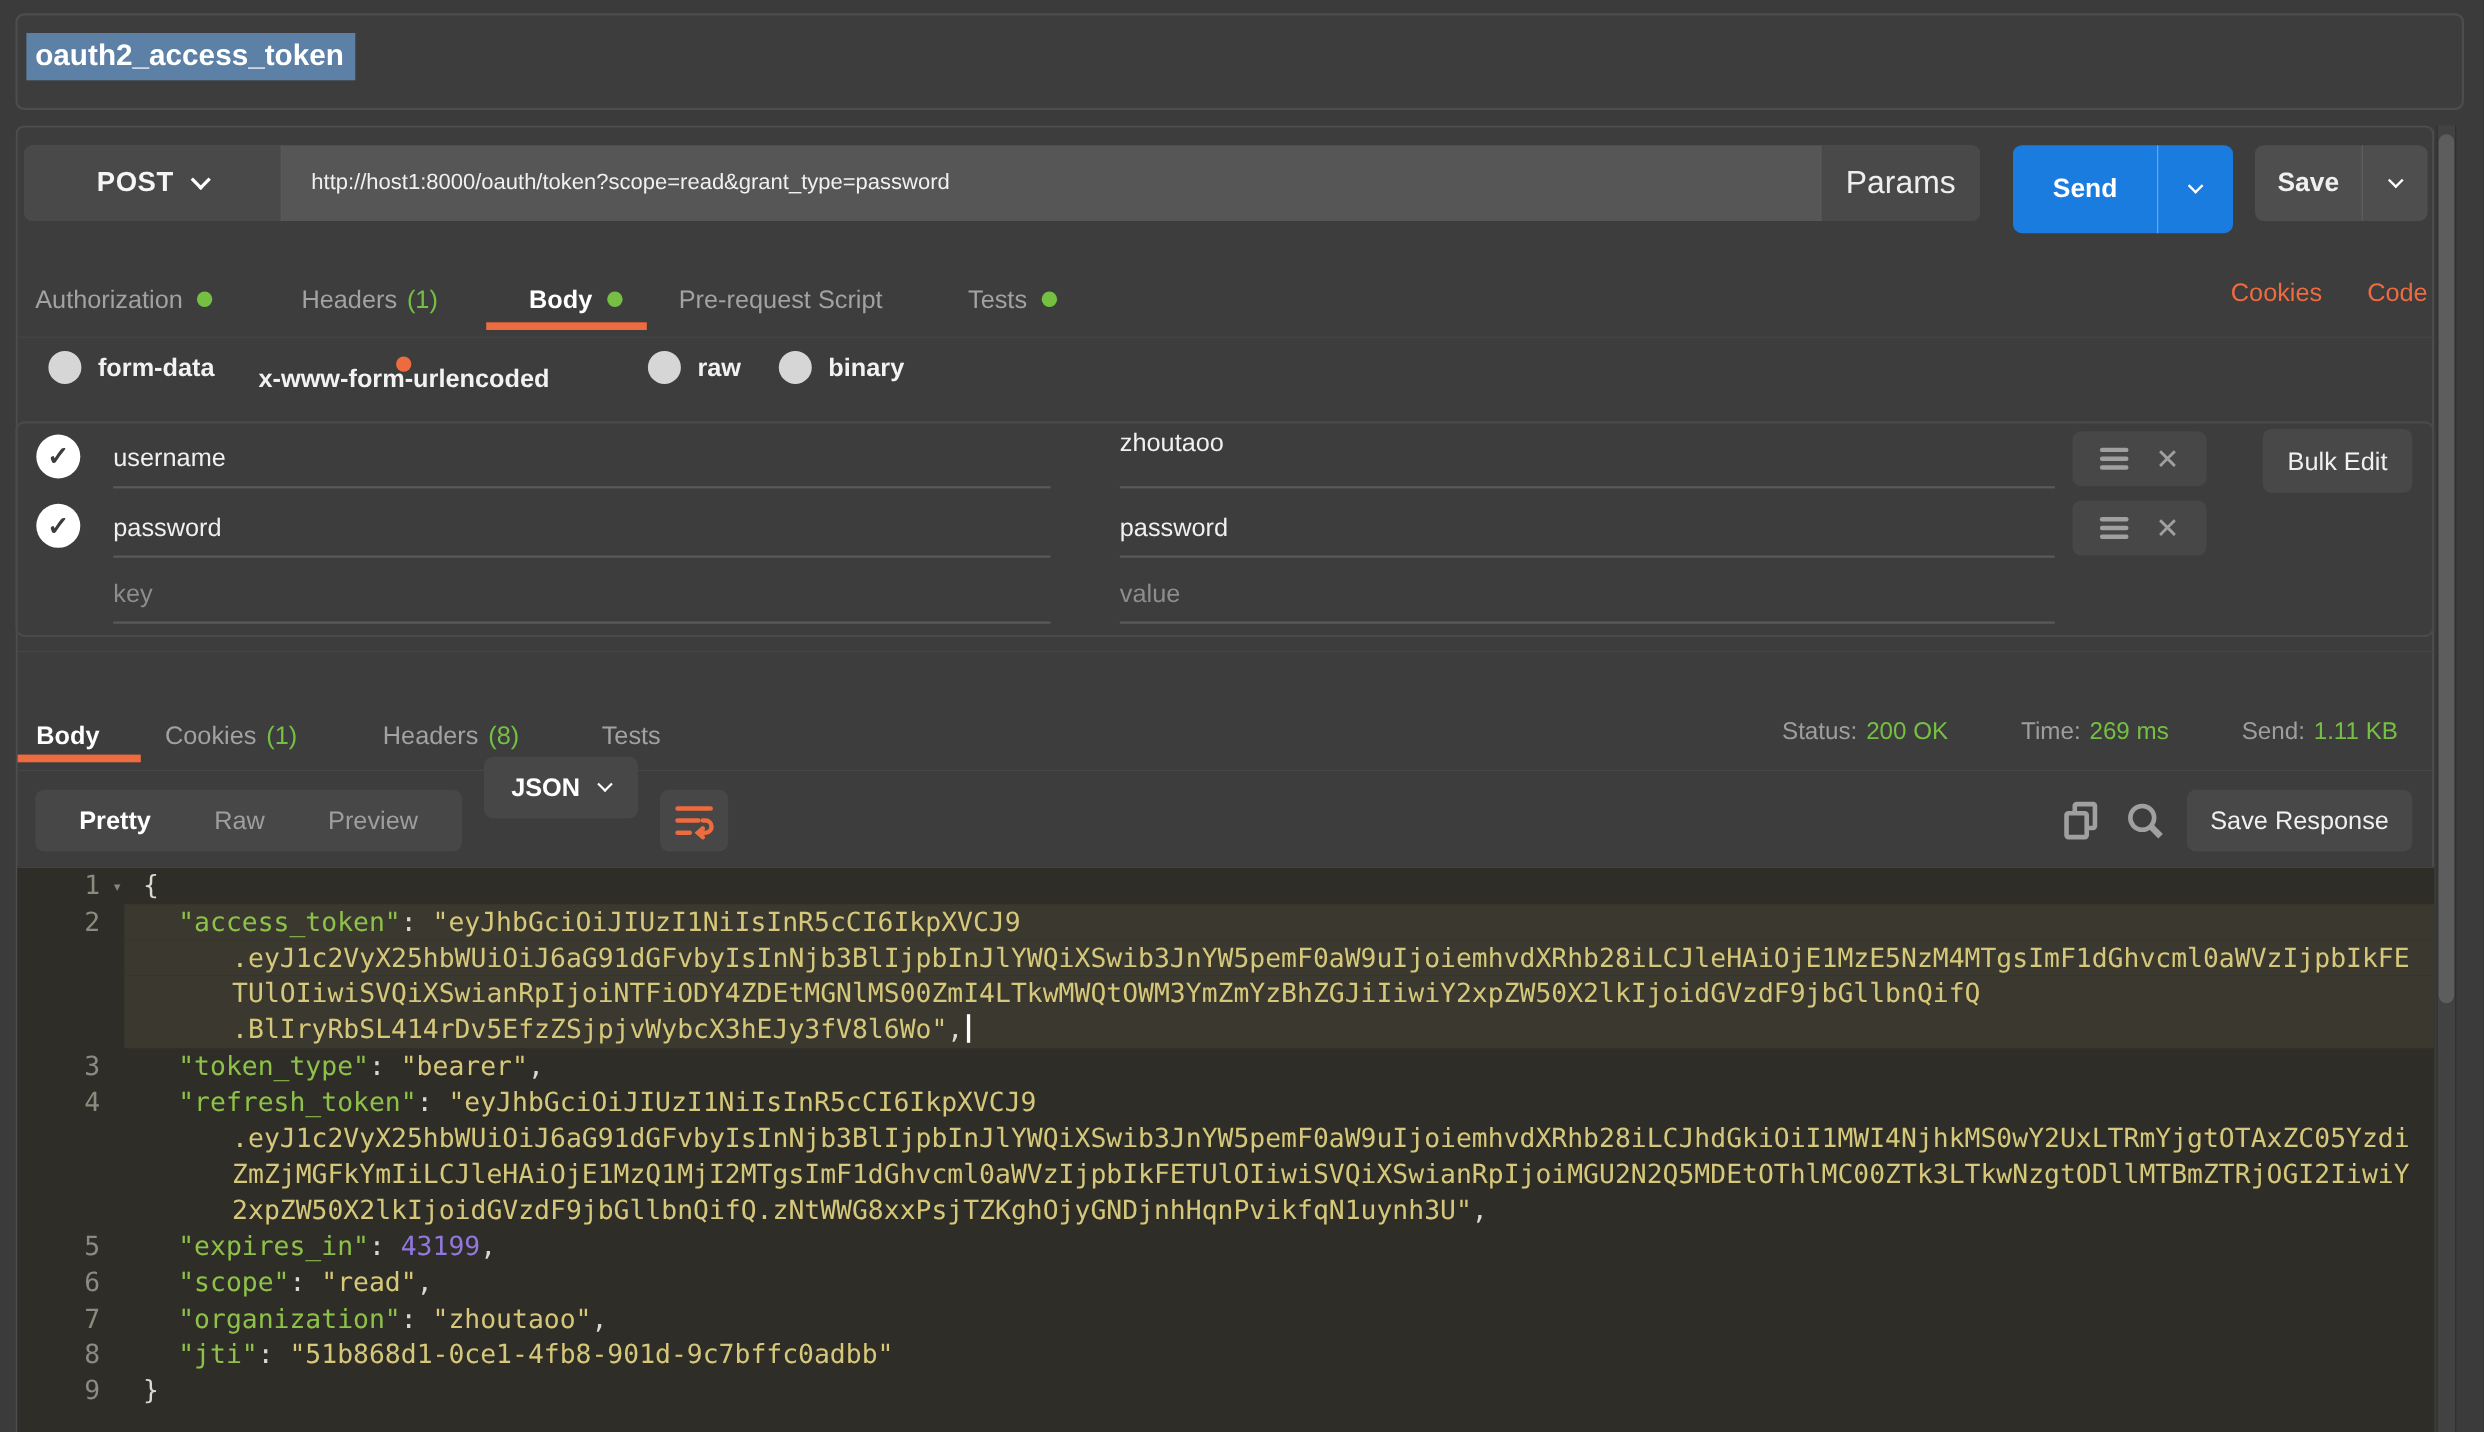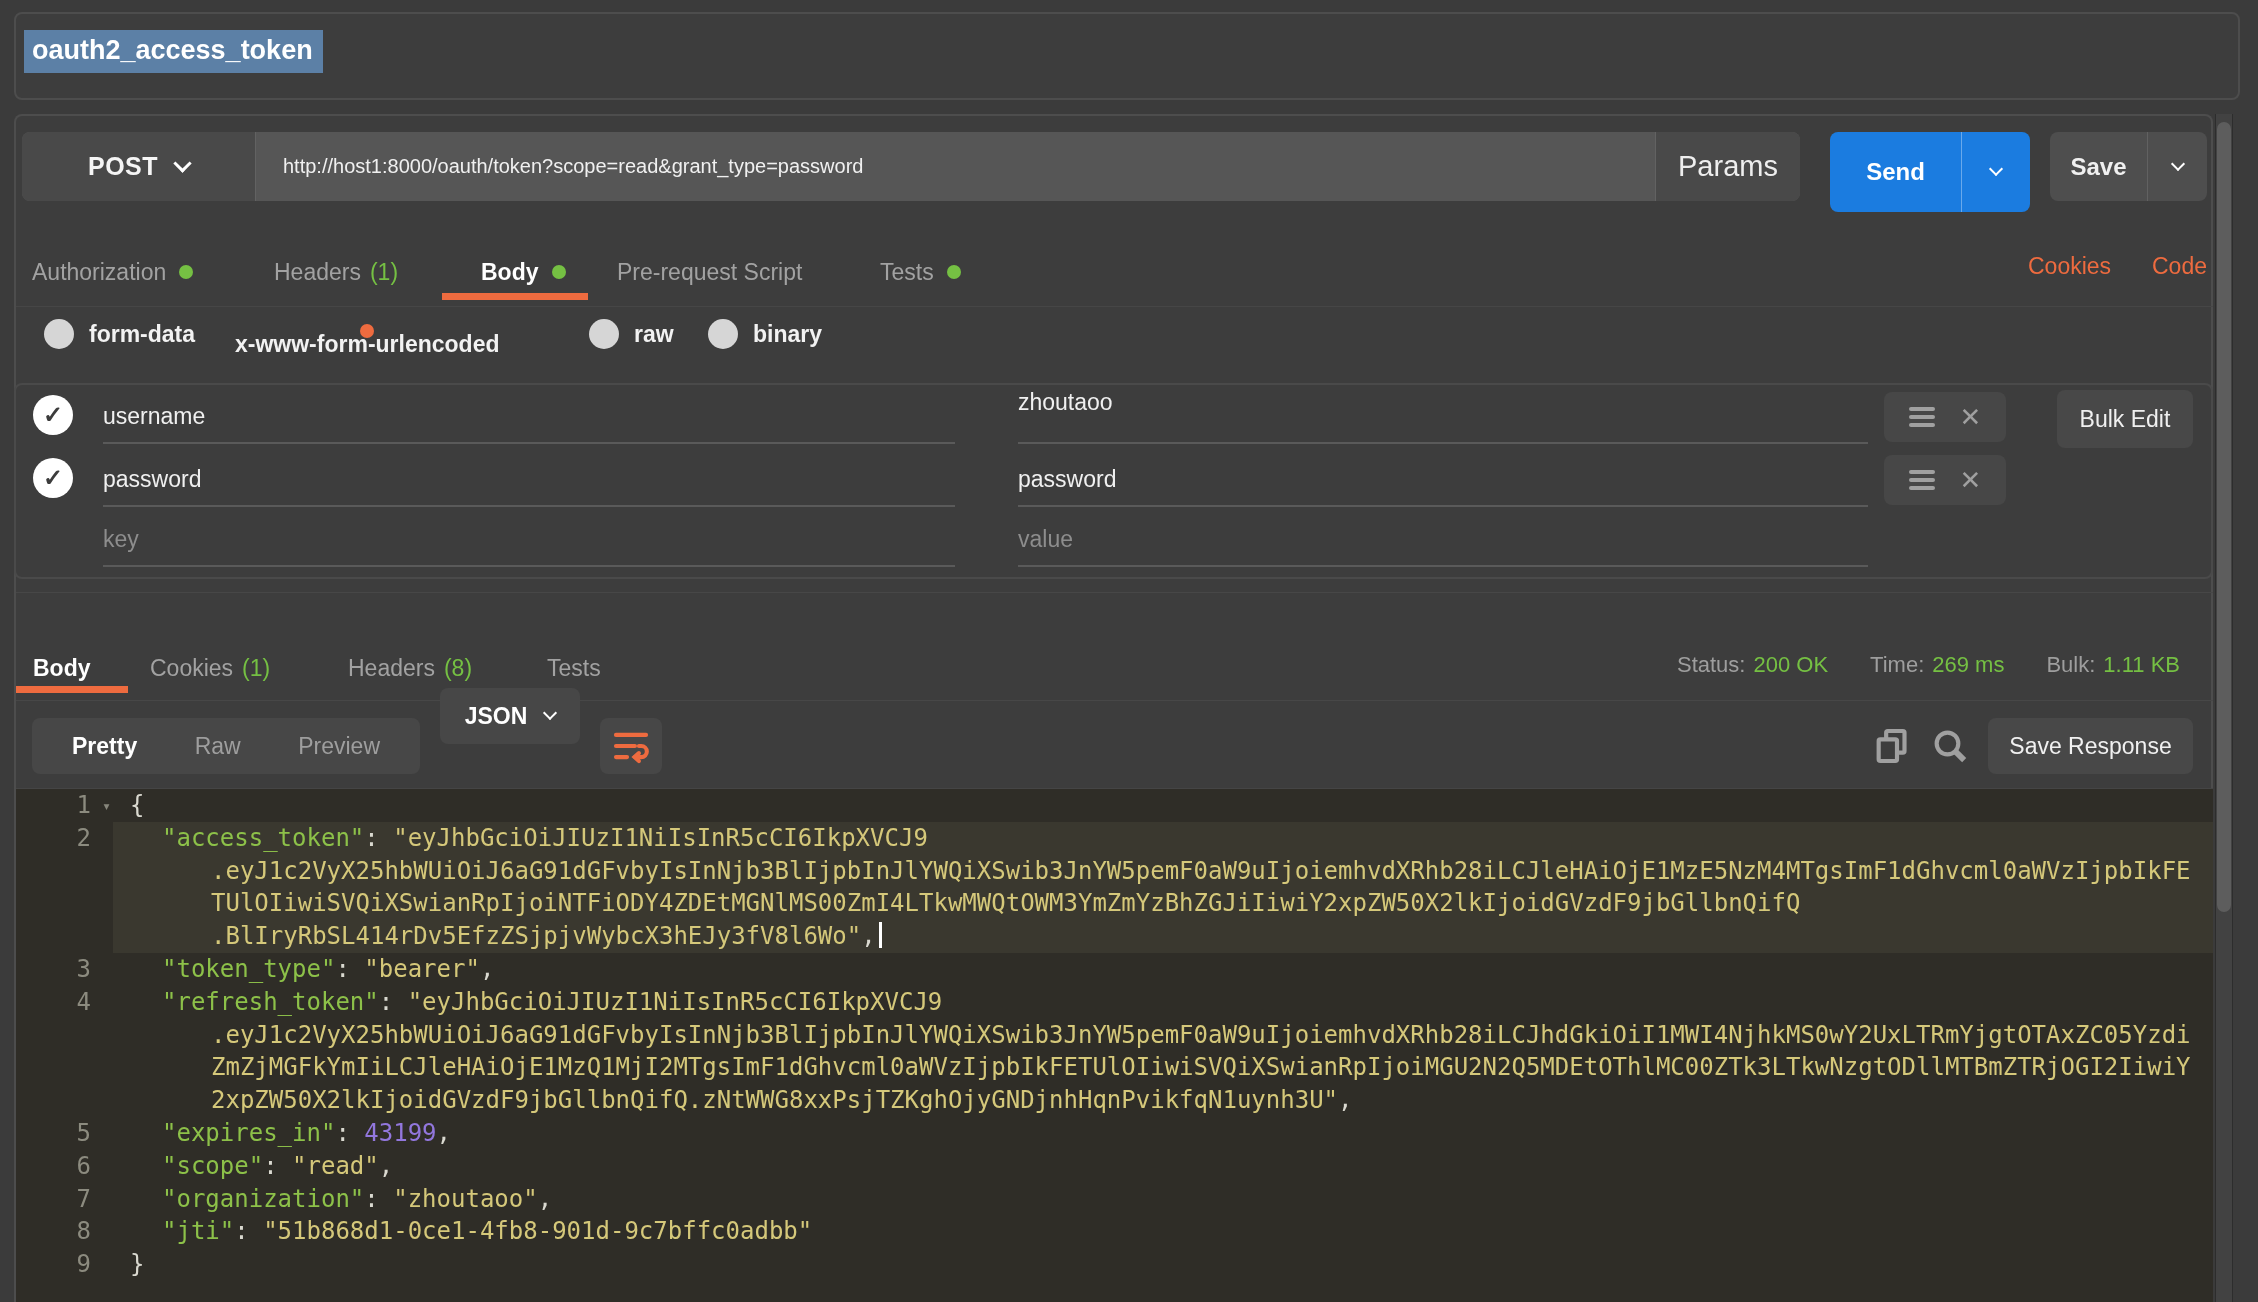--- a/index.html
+++ b/index.html
@@ -59,21 +59,21 @@
   .burger i{ height:4px; background:#a0a0a0; border-radius:2px; }
   .xicon{ color:#a0a0a0; font-size:26px; line-height:26px; cursor:pointer; }
   .bulk-btn{ left:2057px; top:390px; width:136px; height:58px; background:#484848; border-radius:8px; display:flex; align-items:center; justify-content:center; font-size:23px; color:#f0f0f0; cursor:pointer; }
 
   
   .resp-top{ left:16px; top:592px; width:2197px; height:1px; background:#474747; }
   .resp-tab{ position:absolute; top:648px; height:40px; font-size:23px; color:#a2a2a2; display:flex; align-items:center; cursor:pointer; white-space:nowrap; }
   .resp-tab.active{ color:#fff; font-weight:bold; }
   .resp-underline{ left:16px; top:686px; width:112px; height:7px; background:var(--accent); }
   .resp-divider{ left:16px; top:700px; width:2197px; height:1px; background:#474747; }
-  .meta{ left:1620px; top:652px; width:560px; display:flex; justify-content:flex-end; gap:42px; font-size:22px; white-space:nowrap; }
+  .meta{ left:1620px; top:652px; width:560px; display:flex; justify-content:space-between; gap:42px; font-size:22px; white-space:nowrap; }
   .meta .lab{ color:#9e9e9e; }
   .meta .val{ color:var(--green); margin-left:8px; }
 
   
   .view-group{ left:32px; top:718px; width:388px; height:56px; background:#474747; border-radius:8px; display:flex; align-items:center; justify-content:space-between; padding:0 40px; }
   .view-group .vm{ font-size:23px; color:#9e9e9e; cursor:pointer; }
   .view-group .vm.active{ color:#fff; font-weight:bold; }
   .fmt-box{ left:440px; top:688px; width:140px; height:56px; background:#474747; border-radius:8px; display:flex; align-items:center; justify-content:center; gap:18px; font-size:23px; color:#fff; font-weight:bold; cursor:pointer; }
   .wrap-box{ left:600px; top:718px; width:62px; height:56px; background:#474747; border-radius:8px; display:flex; align-items:center; justify-content:center; cursor:pointer; }
   .tool-icon{ position:absolute; top:726px; width:40px; height:40px; cursor:pointer; }
@@ -220,21 +220,21 @@
         <span class="cnt">(8)</span>
       </div>
       <div class="resp-tab" style="left: 547px;">
         <span>Tests</span>
       </div>
     </div>
   <div class="abs resp-underline"></div>
   <div class="abs meta">
     <span><span class="lab">Status:</span><span class="val">200 OK</span></span>
     <span><span class="lab">Time:</span><span class="val">269 ms</span></span>
-    <span><span class="lab">Bulk:</span><span class="val">1.11 KB</span></span>
+    <span><span class="lab">Send:</span><span class="val">1.11 KB</span></span>
   </div>
   <div class="abs resp-divider"></div>
 
   <div class="abs view-group">
       <span class="vm active">Pretty</span>
       <span class="vm">Raw</span>
       <span class="vm">Preview</span>
     </div>
   <div class="abs fmt-box">
     <span>JSON</span>

